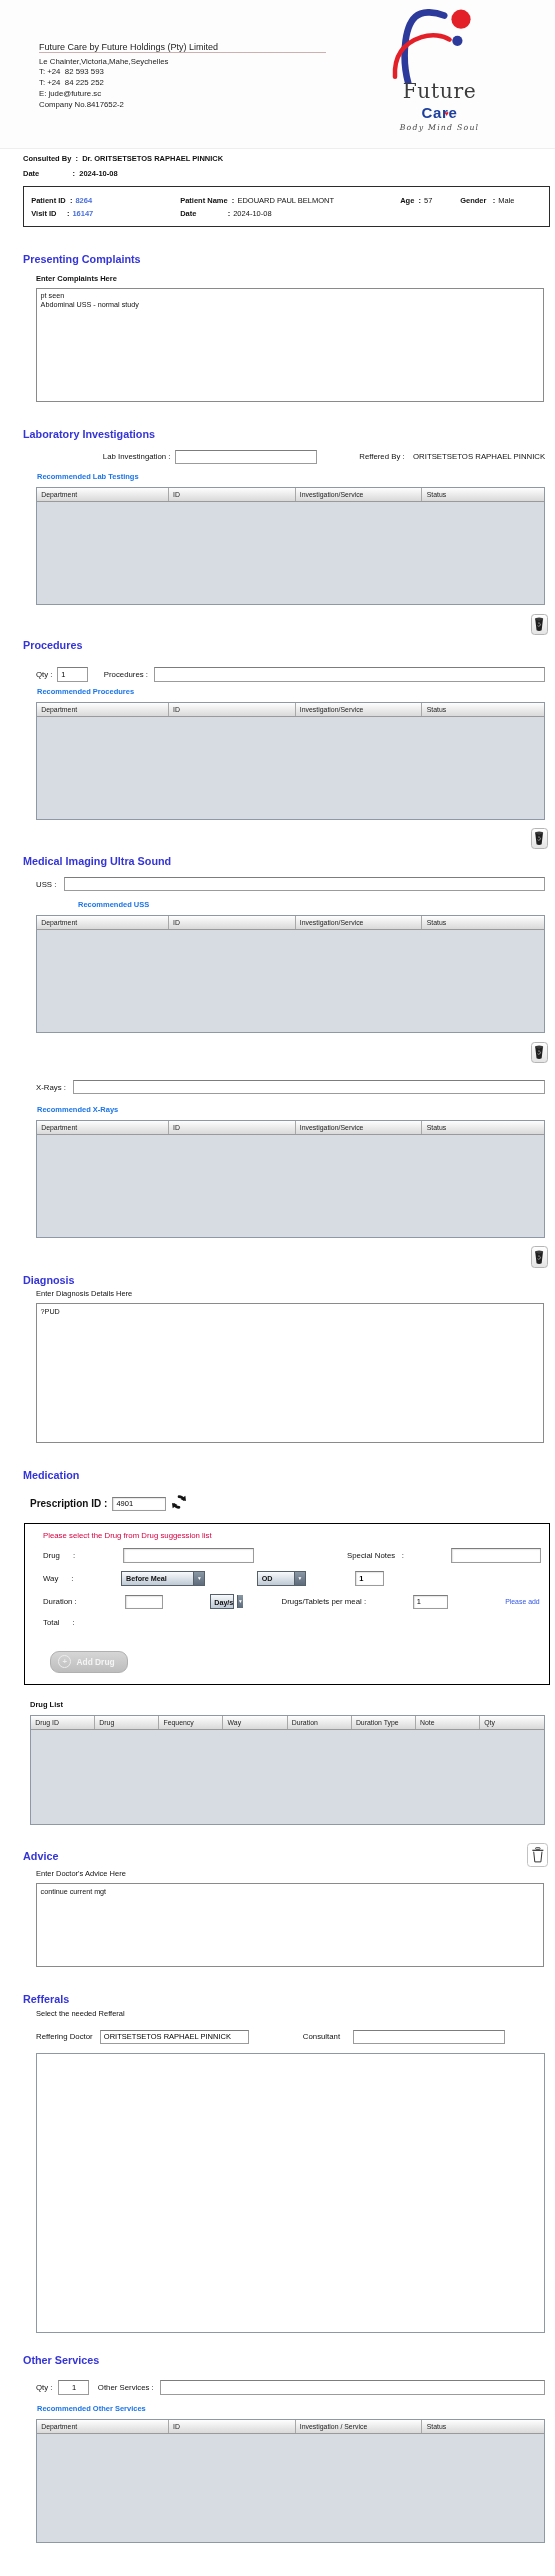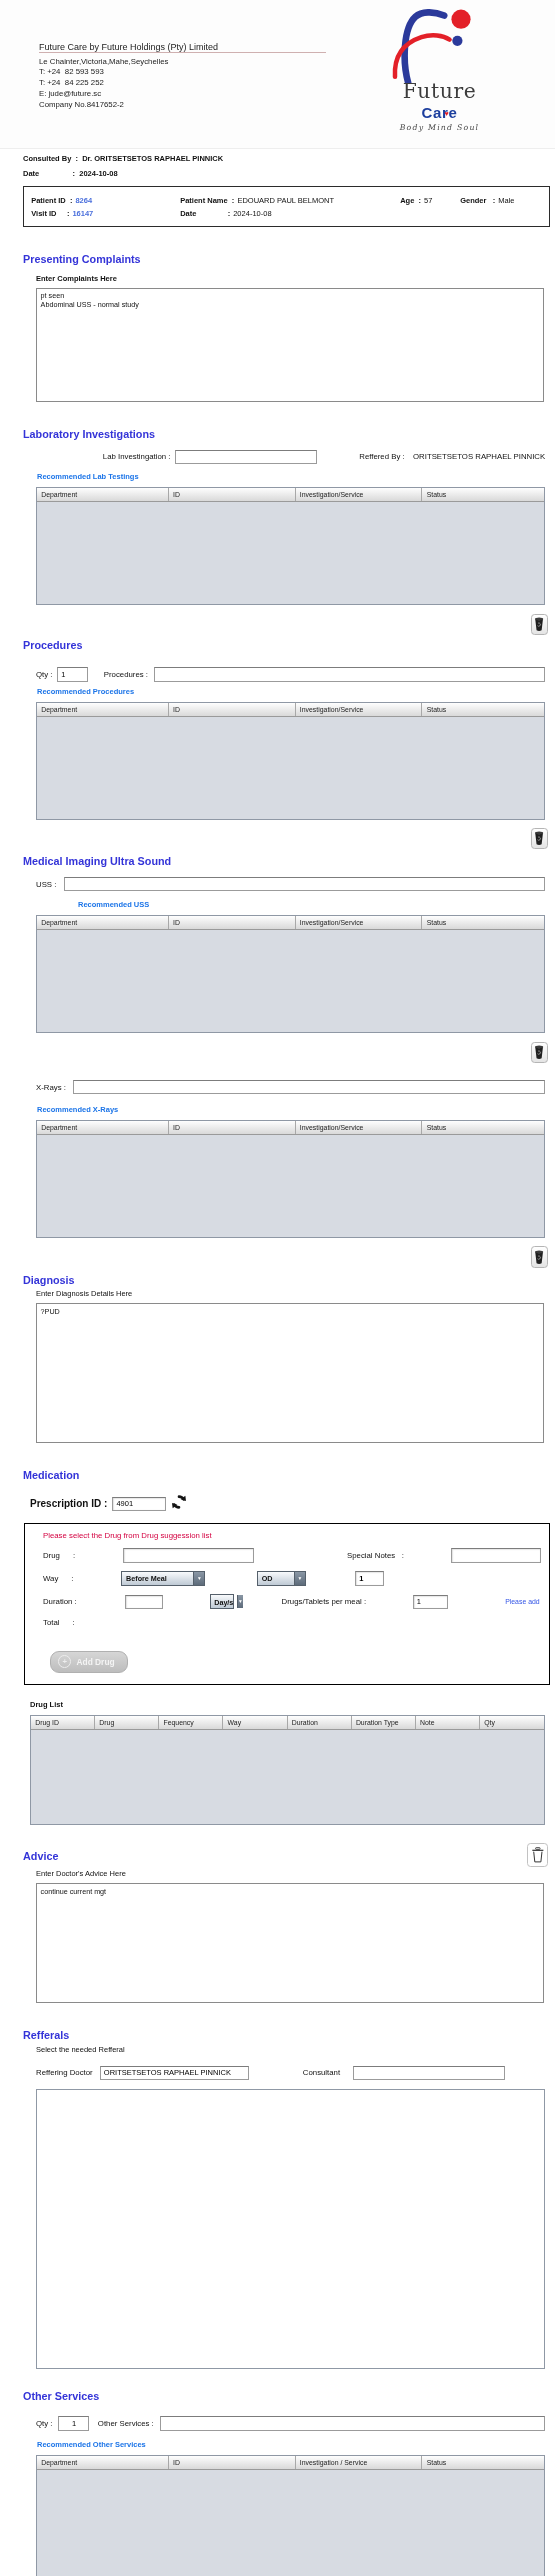--- a/index.html
+++ b/index.html
@@ -344,21 +344,21 @@
     <div class="sec-title" style="margin-top:25px;">Advice</div>
     <button class="trash-outline">
       <svg viewBox="0 0 24 29" width="13.7" height="16">
         <rect x="8" y="1.2" width="8" height="3" rx="1" fill="none" stroke="#333" stroke-width="1.6"></rect>
         <line x1="2" y1="6" x2="22" y2="6" stroke="#333" stroke-width="2.2"></line>
         <path d="M4.5 8.5 L6.5 27 H17.5 L19.5 8.5" fill="#fff" stroke="#333" stroke-width="1.8"></path>
       </svg>
     </button>
   </div>
   <div class="sub-label" style="margin-top:2.4px;">Enter Doctor's Advice Here</div>
-  <textarea class="big-ta" style="height: 120px;" spellcheck="false">continue current mgt</textarea>
+  <textarea class="big-ta" style="height: 84px;" spellcheck="false">continue current mgt</textarea>
 
   <div class="sec-title">Refferals</div>
   <div class="sub-label" style="margin-top:3.6px;">Select the needed Refferal</div>
   <div class="ref-row">
     <span class="f-label">Reffering Doctor</span>
     <input class="txt-input" style="width: 149px; margin-left: 7.2px;" value="ORITSETSETOS RAPHAEL PINNICK">
     <span class="f-label" style="margin-left:54px;">Consultant</span>
     <input class="txt-input" style="width: 152px; margin-left: 13px;" value="">
   </div>
   <div class="ref-box"></div>

